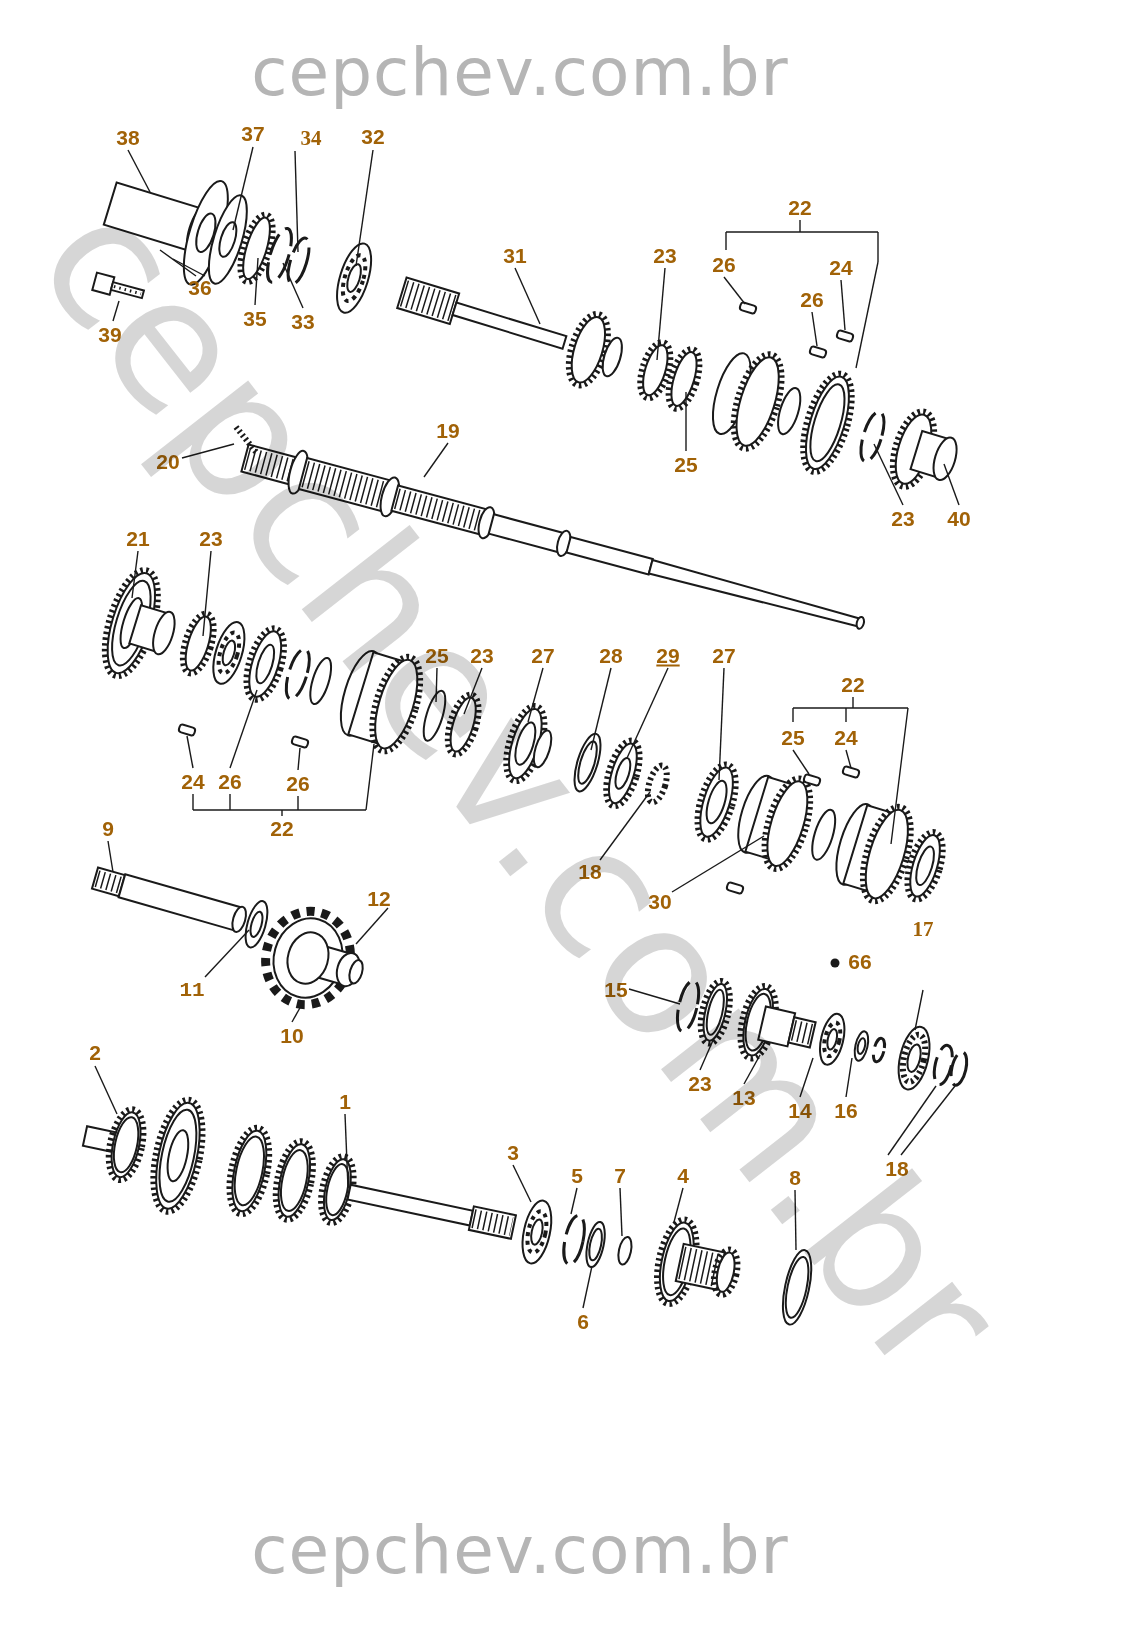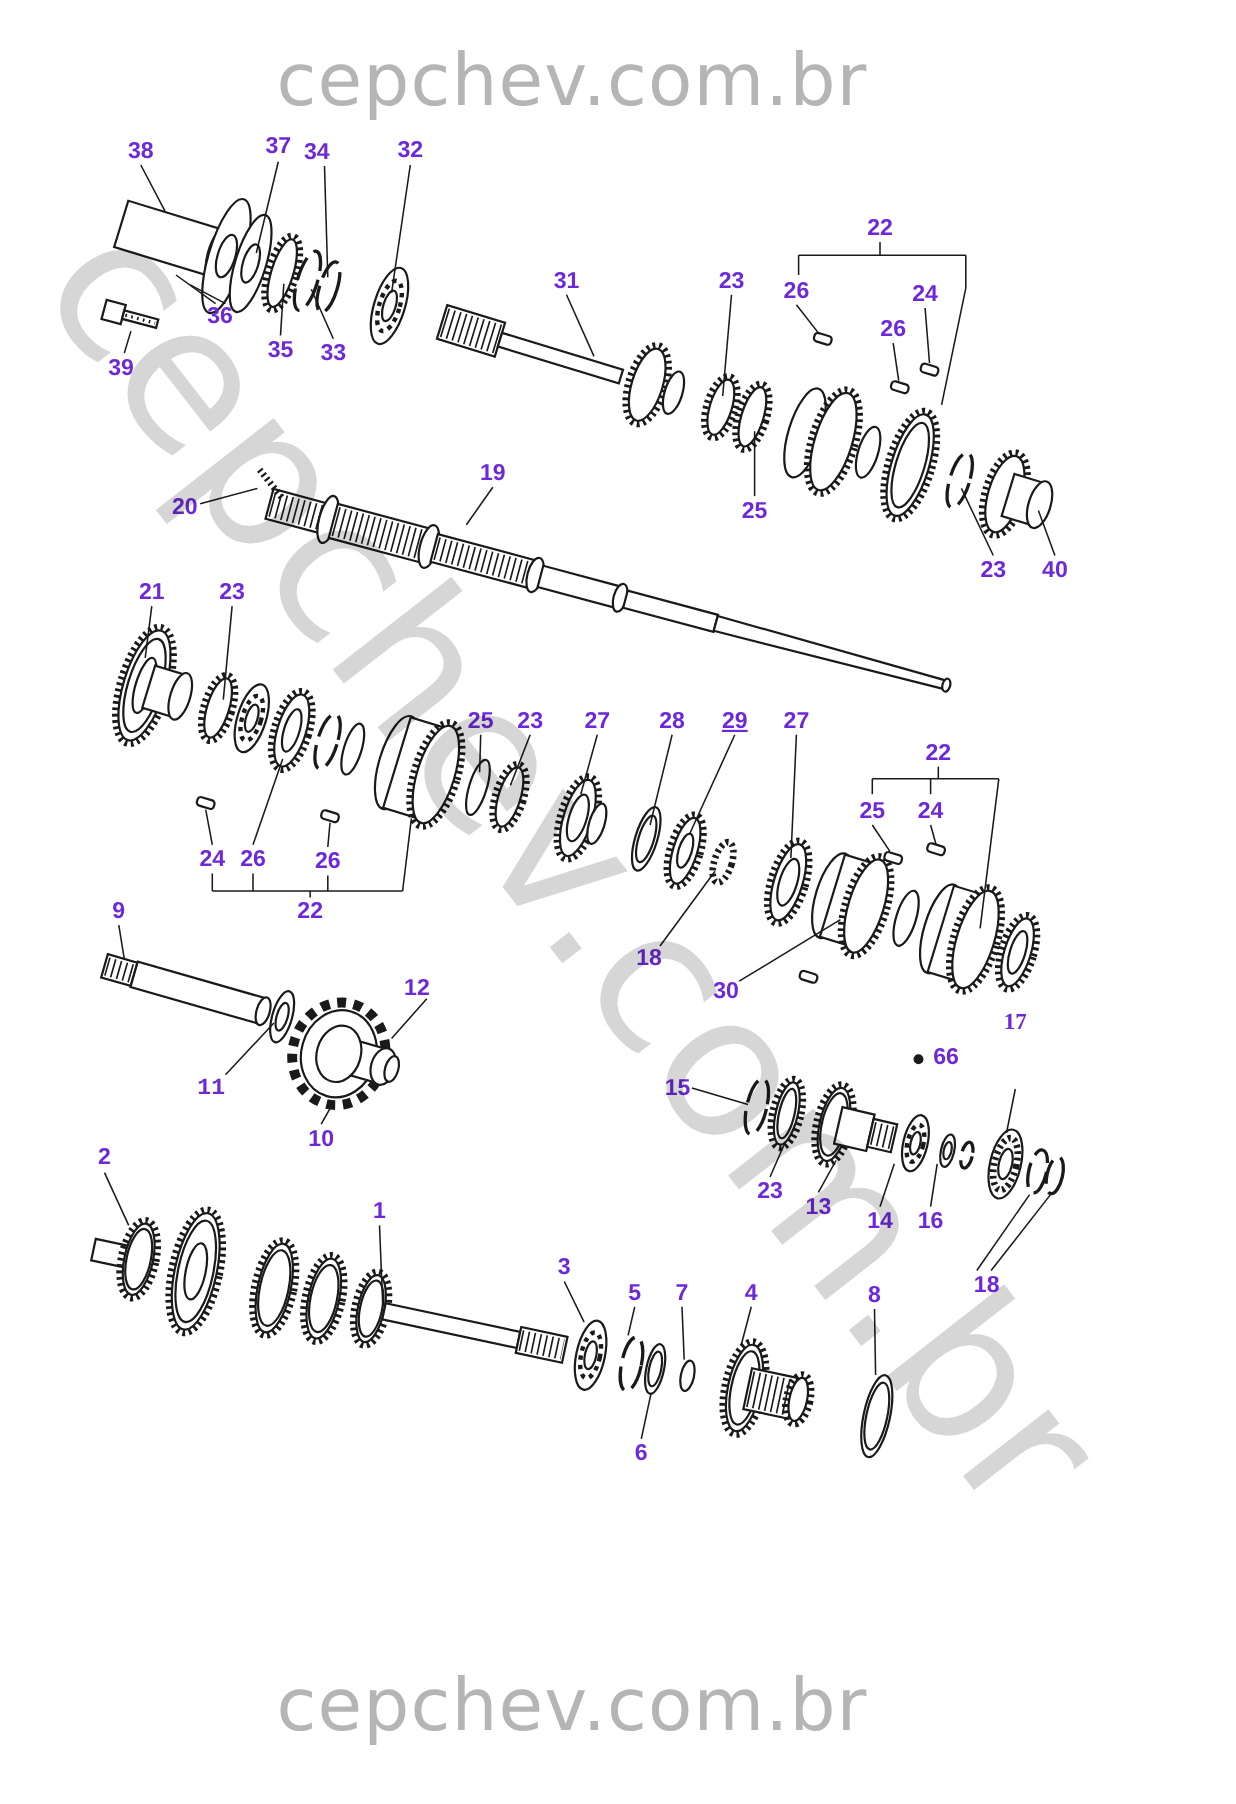--- a/index.html
+++ b/index.html
@@ -12,21 +12,21 @@
   .wm-top{top:34px;}
   .wm-bottom{top:1512px;}
   .wm-diag{position:absolute;left:50%;top:48%;
         transform:translate(-50%,-50%) rotate(52deg);
         font-family:"DejaVu Sans",sans-serif;font-size:180px;
         color:rgba(120,120,120,0.30);white-space:nowrap;
         mix-blend-mode:multiply;z-index:4;pointer-events:none;}
   #art{position:absolute;left:0;top:0;z-index:2;}
   .callouts{position:absolute;left:0;top:0;width:100%;height:100%;z-index:3;pointer-events:none;}
   .callout{position:absolute;transform:translate(-50%,-50%);
-        font-weight:bold;font-size:21px;color:#6d28d9;line-height:1;}
+        font-weight:bold;font-size:21px;color:#a16207;line-height:1;}
 </style>
 </head>
 <body>
 
 <div class="page">
   <div class="wm-h wm-top">cepchev.com.br</div>
 
   <svg id="art" width="1124" height="1640" viewBox="0 0 1124 1640">
       <g transform="translate(115 205) rotate(17)">
         <rect x="-5" y="-22" width="90" height="44" fill="#fff" stroke="#1a1a1a" stroke-width="2"></rect>
@@ -291,21 +291,21 @@
       <line x1="577" y1="1188" x2="571" y2="1214" stroke="#1a1a1a" stroke-width="1.4"></line>
       <line x1="620" y1="1188" x2="622" y2="1236" stroke="#1a1a1a" stroke-width="1.4"></line>
       <line x1="683" y1="1188" x2="674" y2="1222" stroke="#1a1a1a" stroke-width="1.4"></line>
       <line x1="795" y1="1190" x2="796" y2="1250" stroke="#1a1a1a" stroke-width="1.4"></line>
       <line x1="583" y1="1308" x2="592" y2="1266" stroke="#1a1a1a" stroke-width="1.4"></line>
     </svg>
 
   <div class="callouts">
       <div class="callout" style="left: 128px; top: 137px;">38</div>
       <div class="callout" style="left: 253px; top: 133px; text-align: center;">37</div>
-      <div class="callout" style="left: 288px; top: 138px;">34</div>
+      <div class="callout" style="left: 311px; top: 138px; font-family: Liberation Serif, serif;">34</div>
       <div class="callout" style="left: 373px; top: 136px;">32</div>
       <div class="callout" style="left: 800px; top: 207px;">22</div>
       <div class="callout" style="left: 515px; top: 255px;">31</div>
       <div class="callout" style="left: 665px; top: 255px;">23</div>
       <div class="callout" style="left: 724px; top: 264px;">26</div>
       <div class="callout" style="left: 841px; top: 267px;">24</div>
       <div class="callout" style="left: 812px; top: 299px;">26</div>
       <div class="callout" style="left: 200px; top: 287px; text-align: right;">36</div>
       <div class="callout" style="left: 255px; top: 318px;">35</div>
       <div class="callout" style="left: 303px; top: 321px;">33</div>

